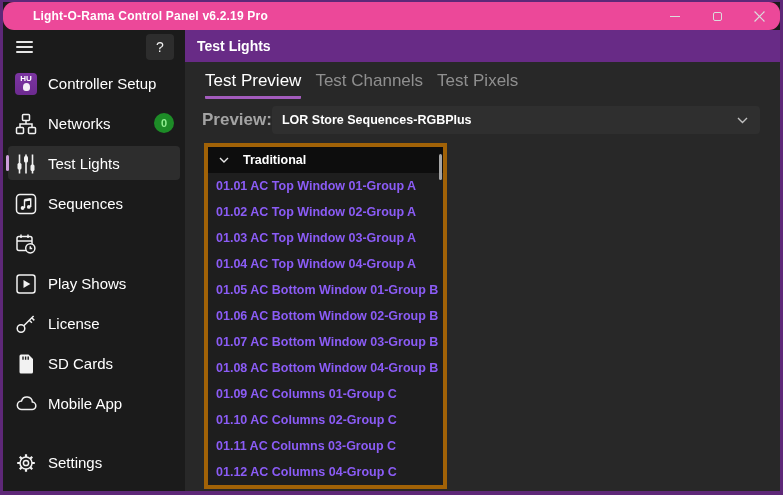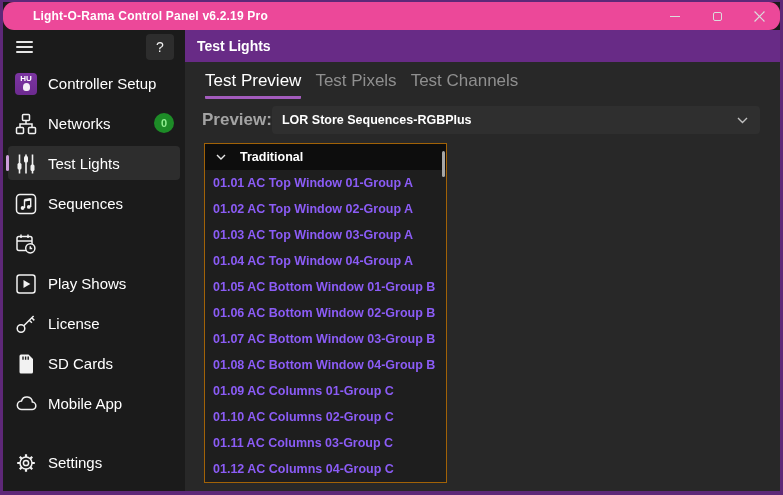--- a/index.html
+++ b/index.html
@@ -57,21 +57,21 @@
     padding-left:12px;color:#fff;font-size:14px;font-weight:bold;}
   .tabs{display:flex;gap:14px;padding:9px 0 0 20px;flex:0 0 auto;}
   .tab{font-size:17px;color:#8f8f8f;padding-bottom:5px;border-bottom:3px solid transparent;cursor:default;}
   .tab.active{color:#fff;border-bottom-color:var(--tab-underline);border-radius:1px;}
   .preview-row{display:flex;align-items:center;margin:7px 20px 0 17px;flex:0 0 auto;}
   .preview-label{color:#a3a3a3;font-size:17px;font-weight:bold;margin-right:0;white-space:nowrap;}
   .dropdown{flex:1;height:28px;background:#2f2f2f;border-radius:4px;display:flex;align-items:center;
     padding:0 12px 0 10px;color:#fff;font-size:12.5px;font-weight:bold;white-space:nowrap;}
   .dropdown-chevron{margin-left:auto;display:flex;align-items:center;}
   
-  .list-panel{margin:9px 0 0 19px;width:243px;flex:0 0 auto;border:1px solid #a16207;background:#1e1e1e;
+  .list-panel{margin:9px 0 0 19px;width:243px;flex:0 0 auto;border:4px solid #a16207;background:#1e1e1e;
     position:relative;display:flex;flex-direction:column;}
   .group-header{height:26px;flex:0 0 auto;background:#0d0d0d;display:flex;align-items:center;color:#fff;
     font-size:12.5px;font-weight:bold;}
   .group-chevron{padding-left:11px;display:flex;align-items:center;}
   .group-label{margin-left:14px;}
   .list-item{height:26px;line-height:26px;padding-left:8px;color:#8b5cf6;font-size:12.5px;font-weight:bold;
     white-space:nowrap;overflow:hidden;}
   .scroll-thumb{position:absolute;top:7px;right:1px;width:3px;height:26px;background:#a6a6a6;border-radius:2px;}
   svg{display:block;}
 </style>
@@ -232,22 +232,22 @@
       </div>
     </div>
 
     <div class="main">
       <div class="page-header">
         <span>Test Lights</span>
       </div>
 
       <div class="tabs">
         <div class="tab active">Test Preview</div>
+        <div class="tab">Test Channels</div>
         <div class="tab">Test Pixels</div>
-        <div class="tab">Test Channels</div>
       </div>
 
       <div class="preview-row">
         <span class="preview-label">Preview:</span>
         <div class="dropdown">
           <span>LOR Store Sequences-RGBPlus</span>
           <span class="dropdown-chevron">
             <svg width="11" height="7" viewBox="0 0 11 7" fill="none" stroke="#c0c0c0" stroke-width="1.4">
               <path d="M1 1 L5.5 5.5 L10 1"></path>
             </svg>

